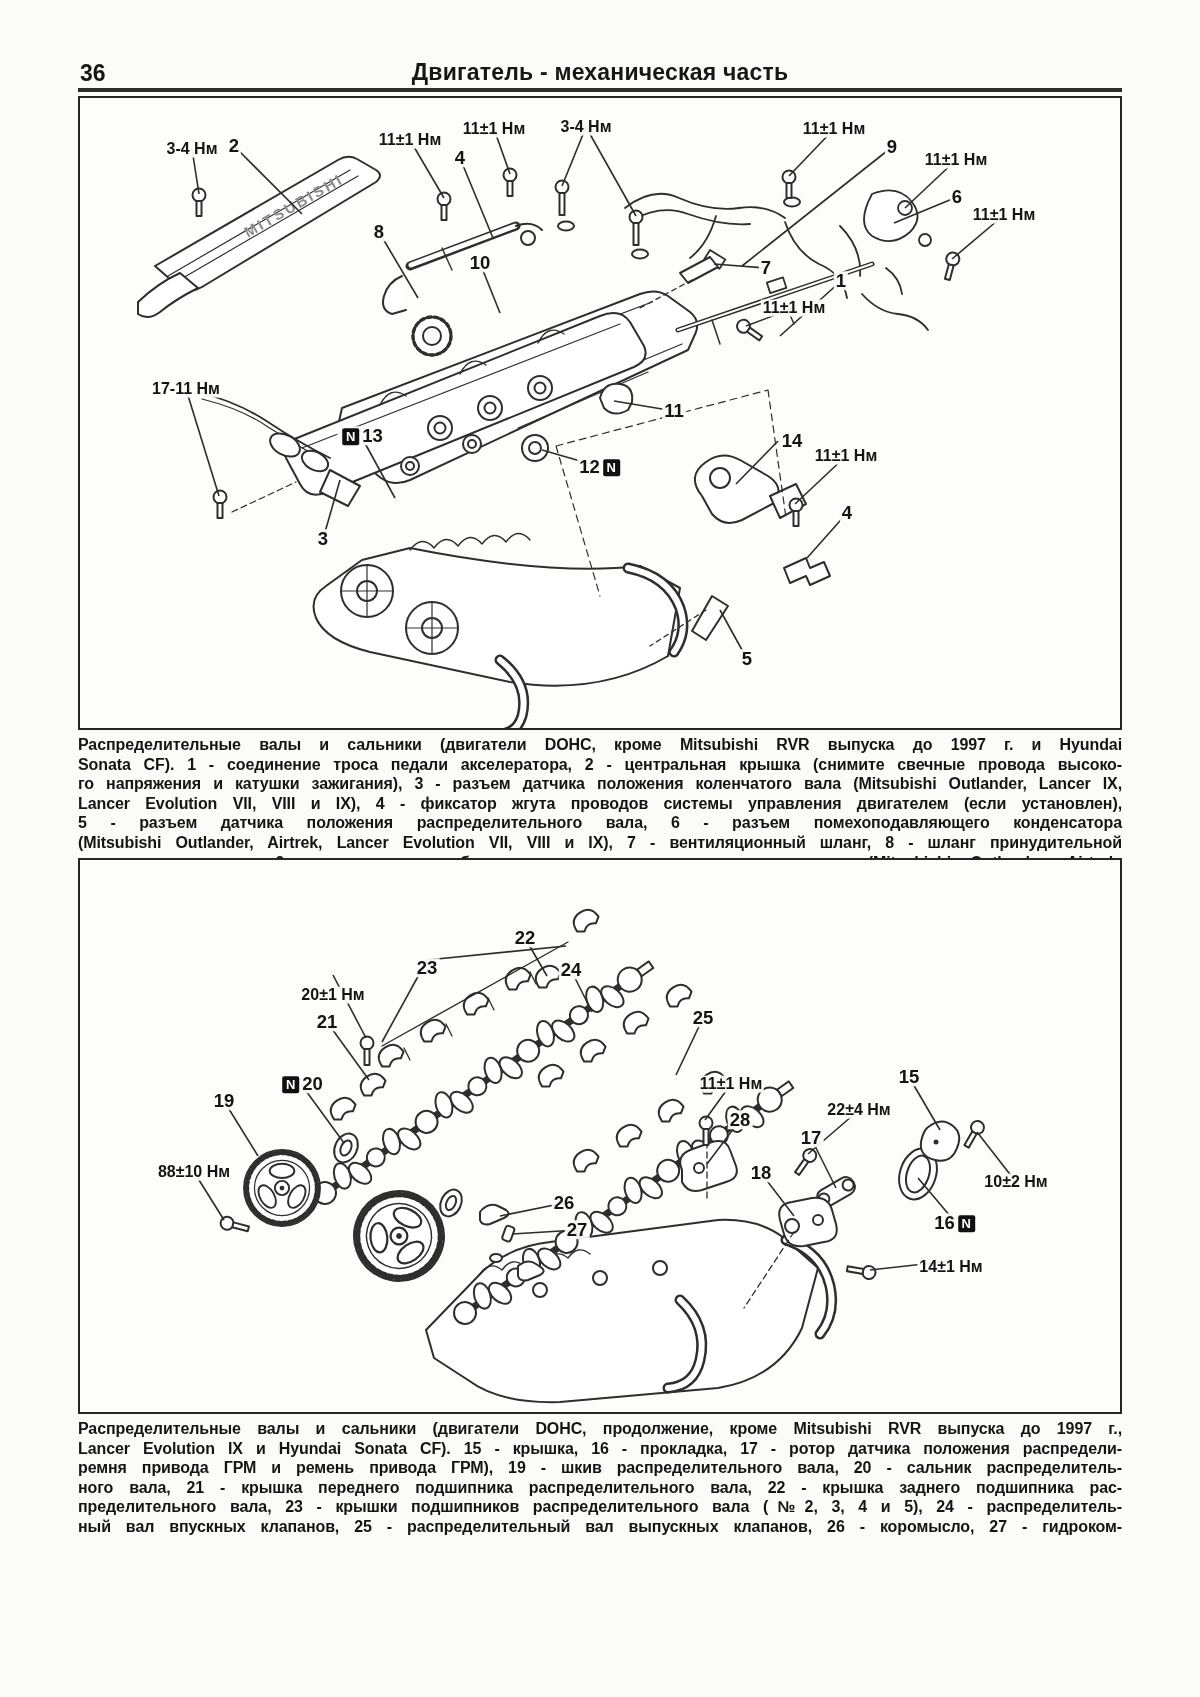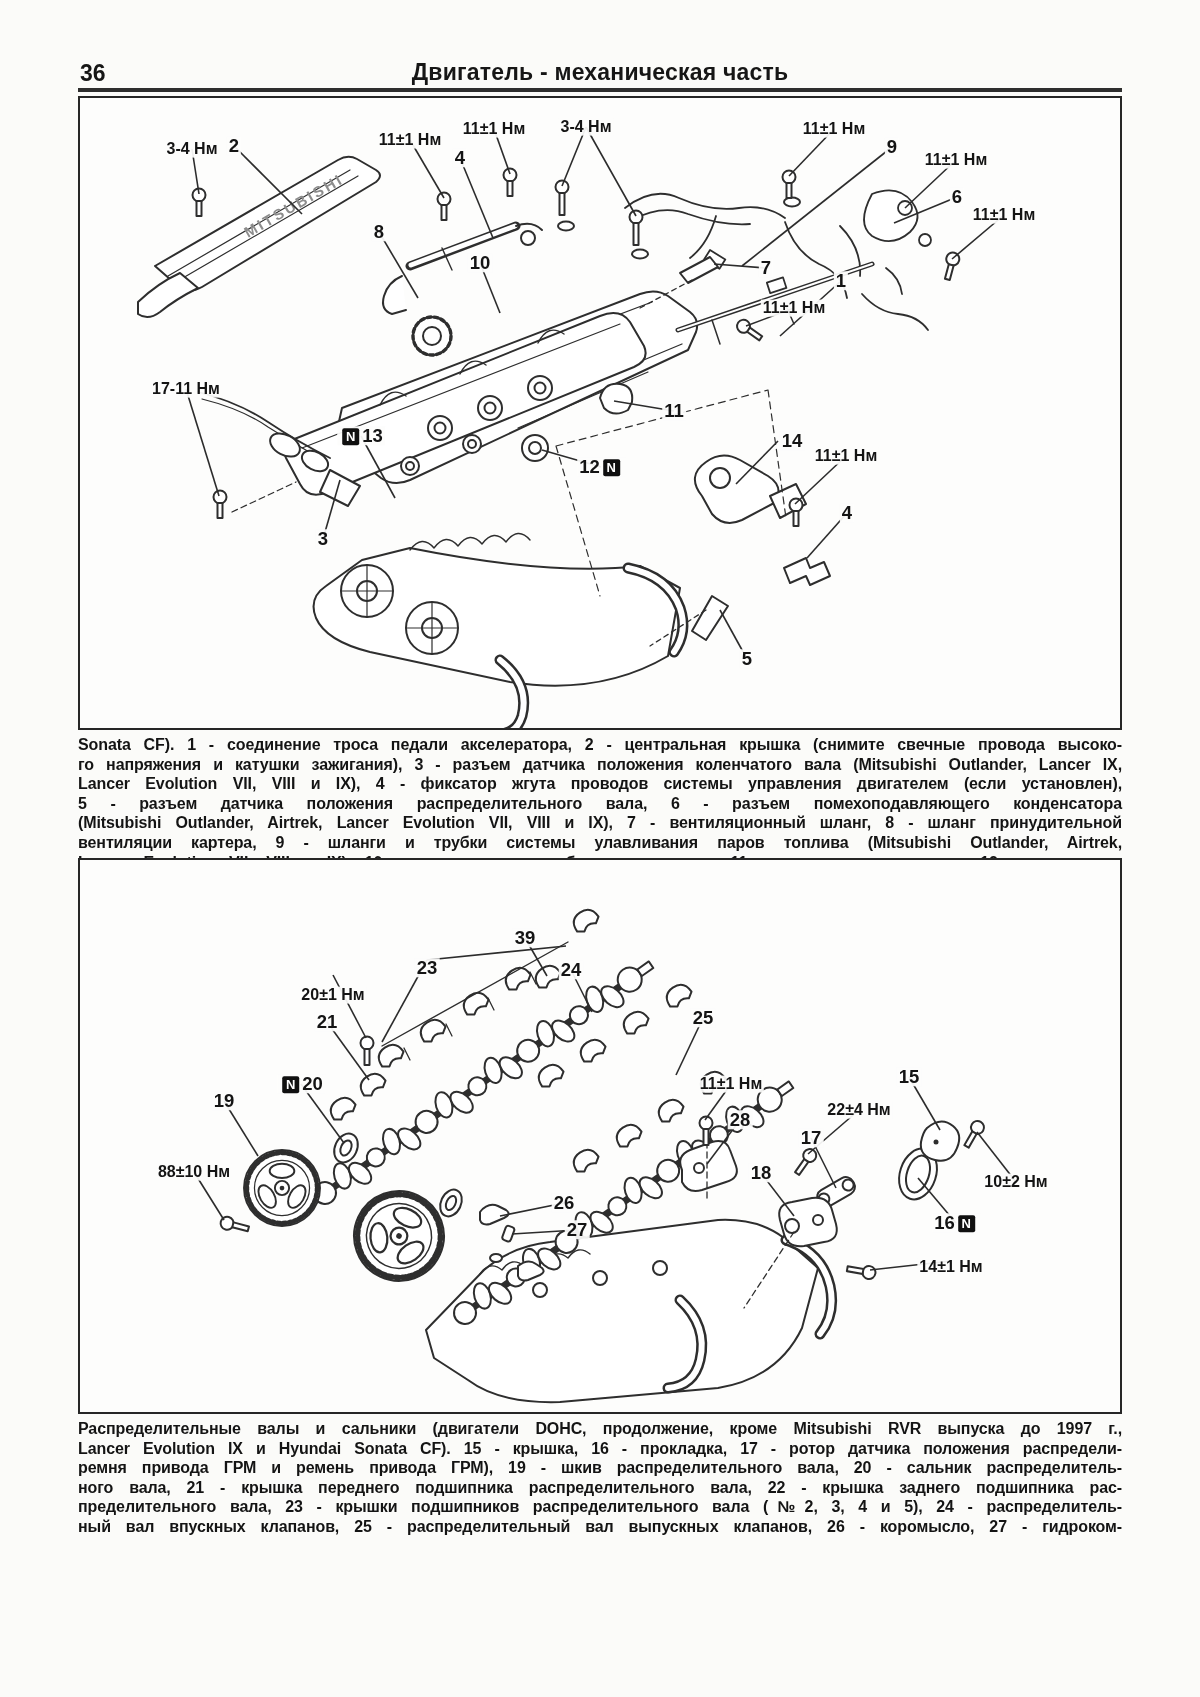--- a/index.html
+++ b/index.html
@@ -266,20 +266,21 @@
       <div class="callout num" style="left: 594px; top: 313px;"><span>11</span></div>
       <div class="callout num" style="left: 521px; top: 369px;"><span>12</span><span class="nbadge">N</span></div>
       <div class="callout num" style="left: 712px; top: 343px;"><span>14</span></div>
       <div class="callout tq" style="left: 766px; top: 358px;"><span>11±1 Нм</span></div>
       <div class="callout num" style="left: 767px; top: 415px;"><span>4</span></div>
       <div class="callout num" style="left: 243px; top: 441px;"><span>3</span></div>
       <div class="callout num" style="left: 667px; top: 561px;"><span>5</span></div>
     </div>
 
   <div class="caption" id="cap1">
+      <div class="jline">Распределительные валы и сальники (двигатели DOHC, кроме Mitsubishi RVR выпуска до 1997 г. и Hyundai</div>
       <div class="jline">Sonata CF). 1 - соединение троса педали акселератора, 2 - центральная крышка (снимите свечные провода высоко-</div>
       <div class="jline">го напряжения и катушки зажигания), 3 - разъем датчика положения коленчатого вала (Mitsubishi Outlander, Lancer IX,</div>
       <div class="jline">Lancer Evolution VII, VIII и IX), 4 - фиксатор жгута проводов системы управления двигателем (если установлен),</div>
       <div class="jline">5 - разъем датчика положения распределительного вала, 6 - разъем помехоподавляющего конденсатора</div>
       <div class="jline">(Mitsubishi Outlander, Airtrek, Lancer Evolution VII, VIII и IX), 7 - вентиляционный шланг, 8 - шланг принудительной</div>
       <div class="jline">вентиляции картера, 9 - шланги и трубки системы улавливания паров топлива (Mitsubishi Outlander, Airtrek,</div>
       <div class="jline">Lancer Evolution VII, VIII и IX), 10 - крышка головки блока цилиндров, 11 - полукруглая заглушка, 12 - уплотнение</div>
       <div class="jline">крышки головки блока цилиндров (для свечи), 13 - прокладка крышки головки блока цилиндров, 14 - соедине-</div>
       <div class="jline last">ние верхнего шланга радиатора.</div>
     </div>
@@ -432,21 +433,21 @@
         <line x1="651" y1="224" x2="625" y2="260"></line>
         <line x1="660" y1="260" x2="627" y2="304"></line>
         <line x1="829" y1="217" x2="860" y2="270"></line>
         <line x1="779" y1="250" x2="728" y2="294"></line>
         <line x1="731" y1="278" x2="756" y2="328"></line>
         <line x1="681" y1="313" x2="714" y2="356"></line>
         <line x1="936" y1="322" x2="897" y2="272"></line>
         <line x1="876" y1="363" x2="838" y2="318"></line>
         <line x1="871" y1="401" x2="790" y2="410"></line>
       </svg>
-  <div class="callout num" style="left: 445px; top: 78px;"><span>39</span></div>
+  <div class="callout num" style="left: 445px; top: 78px;"><span>22</span></div>
       <div class="callout num" style="left: 347px; top: 100px; margin-top: 8px;"><span>23</span></div>
       <div class="callout tq" style="left: 253px; top: 115px; margin-top: 20px;"><span>20±1 Нм</span></div>
       <div class="callout num" style="left: 491px; top: 110px;"><span>24</span></div>
       <div class="callout num" style="left: 623px; top: 158px;"><span>25</span></div>
       <div class="callout num" style="left: 247px; top: 162px;"><span>21</span></div>
       <div class="callout num" style="left: 221px; top: 224px;"><span class="nbadge">N</span><span>20</span></div>
       <div class="callout num" style="left: 144px; top: 241px;"><span>19</span></div>
       <div class="callout tq" style="left: 114px; top: 312px;"><span>88±10 Нм</span></div>
       <div class="callout num" style="left: 484px; top: 343px;"><span>26</span></div>
       <div class="callout num" style="left: 497px; top: 370px;"><span>27</span></div>

